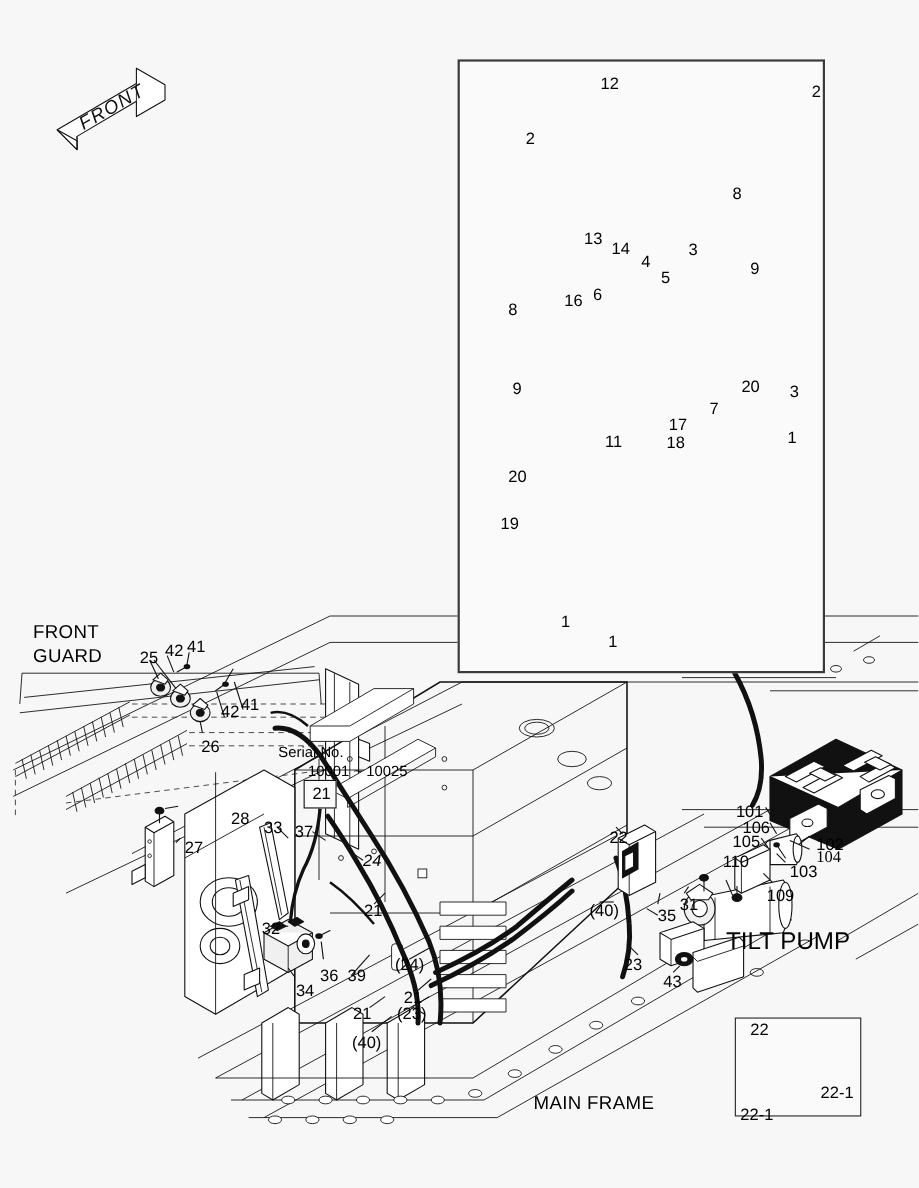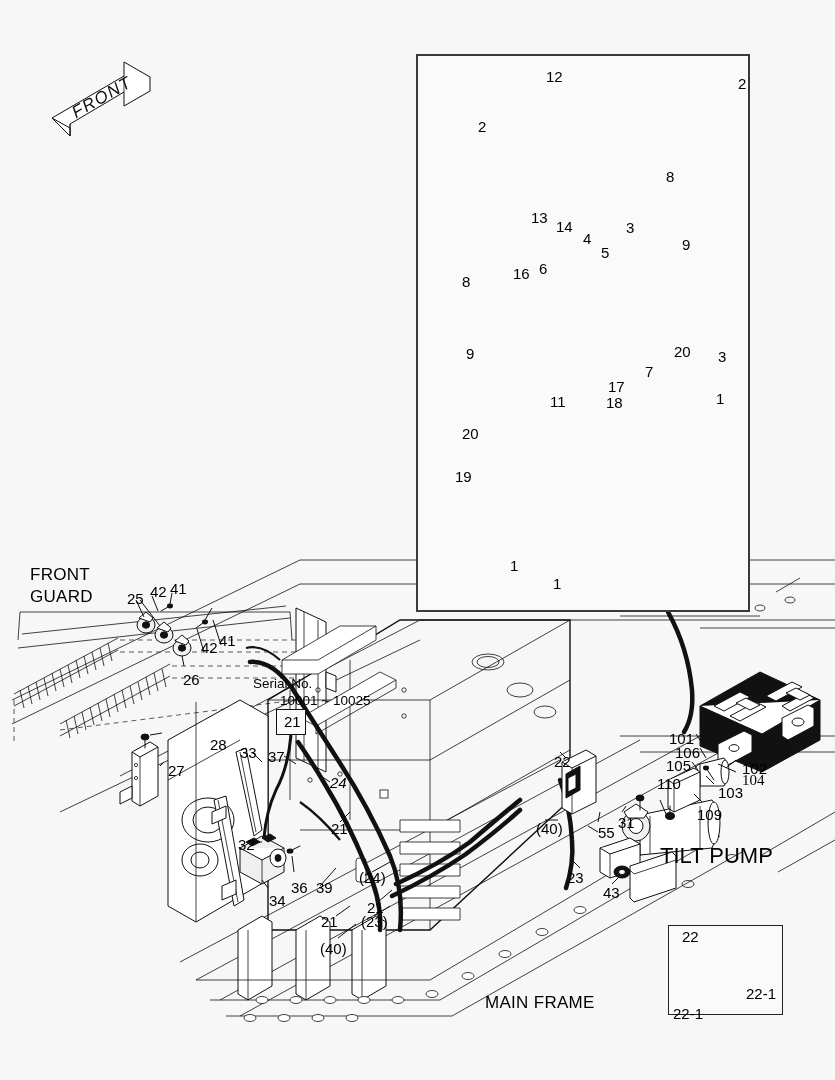--- a/index.html
+++ b/index.html
@@ -796,21 +796,21 @@
       <div class="lbl num" style="left: 291px; top: 879px;">36</div>
       <div class="lbl num" style="left: 316px; top: 879px;">39</div>
       <div class="lbl num" style="left: 269px; top: 892px;">34</div>
       <div class="lbl num" style="left: 359px; top: 869px;">(24)</div>
       <div class="lbl num" style="left: 367px; top: 899px;">21</div>
       <div class="lbl num" style="left: 321px; top: 913px;">21</div>
       <div class="lbl num" style="left: 361px; top: 913px;">(23)</div>
       <div class="lbl num" style="left: 320px; top: 940px;">(40)</div>
       <div class="lbl num" style="left: 554px; top: 753px;">22</div>
       <div class="lbl num" style="left: 536px; top: 820px;">(40)</div>
-      <div class="lbl num" style="left: 598px; top: 824px;">55</div>
+      <div class="lbl num" style="left: 598px; top: 824px;">35</div>
       <div class="lbl num" style="left: 618px; top: 814px;">31</div>
       <div class="lbl num" style="left: 567px; top: 869px;">23</div>
       <div class="lbl num" style="left: 603px; top: 884px;">43</div>
       <div class="lbl num" style="left: 669px; top: 730px;">101</div>
       <div class="lbl num" style="left: 675px; top: 744px;">106</div>
       <div class="lbl num" style="left: 666px; top: 757px;">105</div>
       <div class="lbl num" style="left: 657px; top: 775px;">110</div>
       <div class="lbl num" style="left: 742px; top: 760px;">102</div>
       <div class="lbl num" style="left: 742px; top: 772px; font-family: Liberation Serif, serif;">104</div>
       <div class="lbl num" style="left: 718px; top: 784px;">103</div>

